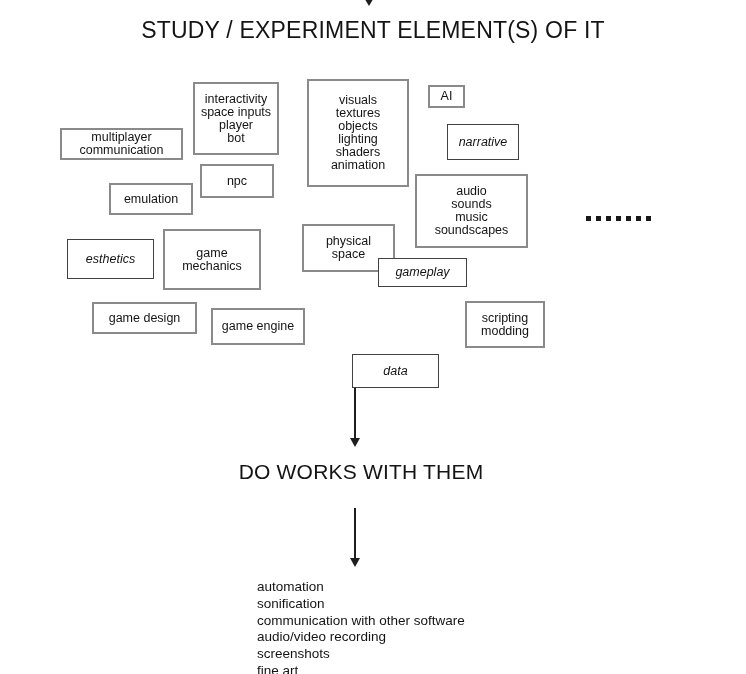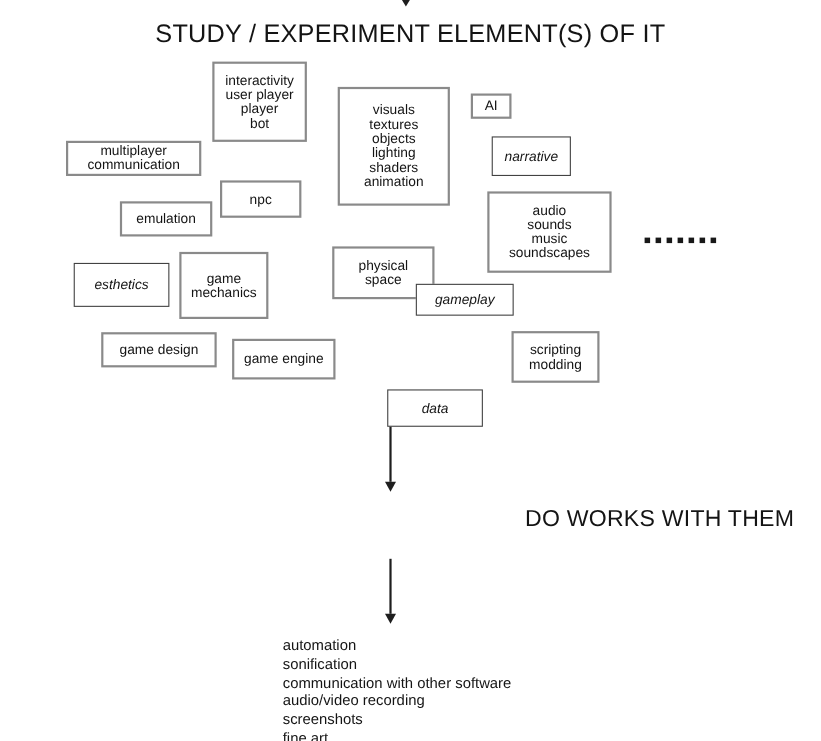--- a/index.html
+++ b/index.html
@@ -54,43 +54,43 @@
   .arrow-head{
     width:0;height:0;
     border-left:5.5px solid transparent;
     border-right:5.5px solid transparent;
     border-top:9px solid var(--arrow);
   }
   .arrow-1{left:349px;top:388px;height:59px;}
   .arrow-2{left:349px;top:508px;height:59px;}
   .subtitle{
     position:absolute;left:0;top:460px;width:722px;
-    margin:0;text-align:right;
+    margin:0;text-align:center;
     font-size:21px;font-weight:400;letter-spacing:.2px;
     color:var(--text);
   }
   .outputs{
     position:absolute;left:257px;top:579px;
     margin:0;padding:0;list-style:none;
     font-size:13.5px;line-height:16.8px;
     color:var(--text);
   }
 </style>
 </head>
 <body>
 
 <div class="canvas">
   <div class="top-tip"></div>
 
   <h1 class="title">STUDY / EXPERIMENT ELEMENT(S) OF IT</h1>
 
   <div id="boxes-layer">
-      <div class="ebox gray" style="left: 193px; top: 56px; width: 86px; height: 73px;">
+      <div class="ebox gray" style="left: 193px; top: 82px; width: 86px; height: 73px;">
         <div>interactivity</div>
-        <div>user player</div>
+        <div>space inputs</div>
         <div>player</div>
         <div>bot</div>
       </div>
       <div class="ebox gray" style="left: 307px; top: 79px; width: 102px; height: 108px;">
         <div>visuals</div>
         <div>textures</div>
         <div>objects</div>
         <div>lighting</div>
         <div>shaders</div>
         <div>animation</div>
@@ -104,31 +104,31 @@
       </div>
       <div class="ebox dark" style="left: 447px; top: 124px; width: 72px; height: 36px;">
         <div>narrative</div>
       </div>
       <div class="ebox gray" style="left: 200px; top: 164px; width: 74px; height: 34px;">
         <div>npc</div>
       </div>
       <div class="ebox gray" style="left: 109px; top: 183px; width: 84px; height: 32px;">
         <div>emulation</div>
       </div>
-      <div class="ebox gray" style="left: 415px; top: 174px; width: 113px; height: 74px; margin-left: 28px;">
+      <div class="ebox gray" style="left: 415px; top: 174px; width: 113px; height: 74px;">
         <div>audio</div>
         <div>sounds</div>
         <div>music</div>
         <div>soundscapes</div>
       </div>
       <div class="ebox gray" style="left: 302px; top: 224px; width: 93px; height: 48px;">
         <div>physical</div>
         <div>space</div>
       </div>
-      <div class="ebox gray" style="left: 163px; top: 229px; width: 81px; height: 61px;">
+      <div class="ebox gray" style="left: 163px; top: 229px; width: 98px; height: 61px;">
         <div>game</div>
         <div>mechanics</div>
       </div>
       <div class="ebox dark" style="left: 67px; top: 239px; width: 87px; height: 40px;">
         <div>esthetics</div>
       </div>
       <div class="ebox dark" style="left: 378px; top: 258px; width: 89px; height: 29px; text-align: right;">
         <div>gameplay</div>
       </div>
       <div class="ebox gray" style="left: 465px; top: 301px; width: 80px; height: 47px;">

